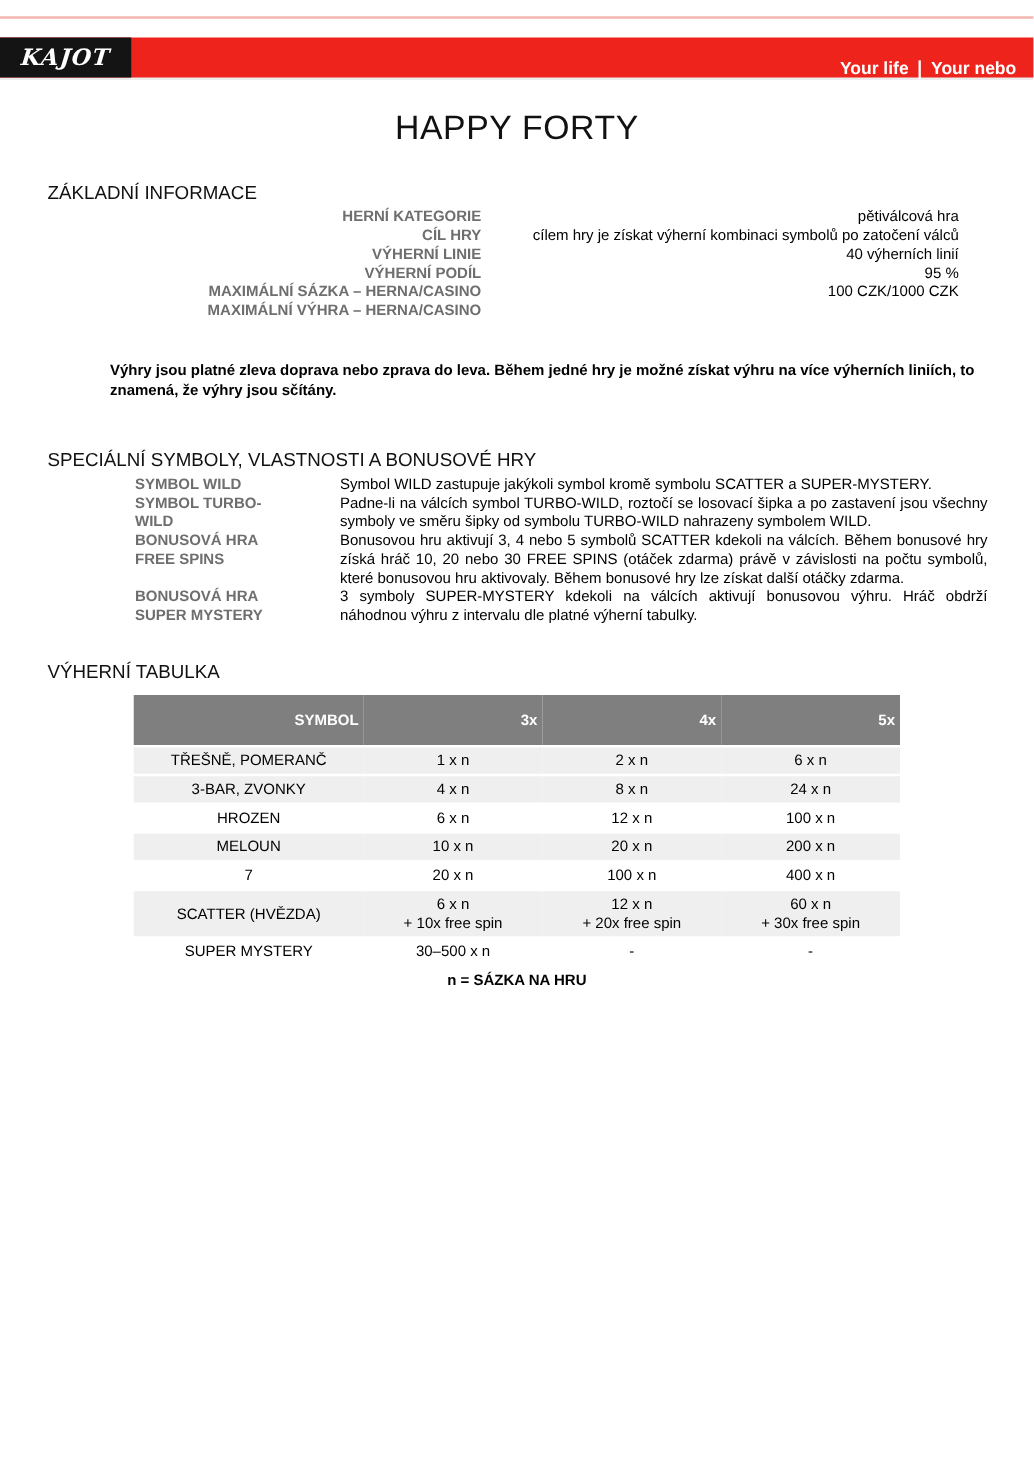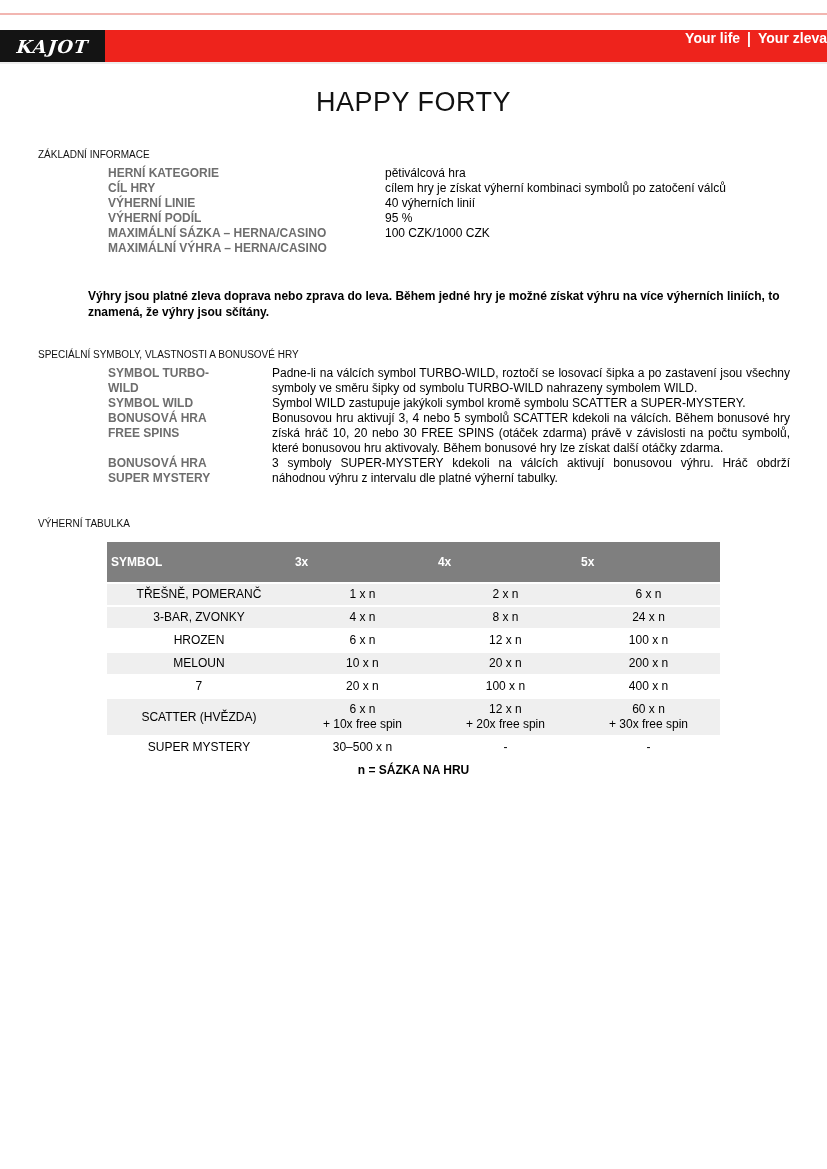--- a/index.html
+++ b/index.html
@@ -49,22 +49,23 @@
     font-family:"DejaVu Serif", serif;
     font-style:italic;
     font-weight:bold;
     font-size:18px;
     letter-spacing:1px;
     transform:skewX(-6deg);
   }
   .tagline{
     margin-left:auto;
     display:flex;
-    align-items:flex-start;
+    align-items:flex-end;
     gap:7px;
+    padding-right:14px;
     color:#fff;
     font-weight:bold;
     font-size:14px;
   }
   .tagline .sep{
     font-weight:bold;
     transform:scaleY(1.15);
   }
   
   h1.title{
@@ -73,30 +74,30 @@
     text-align:center;
     font-size:27px;
     line-height:31px;
     font-weight:normal;
     letter-spacing:0.5px;
     color:#111;
   }
   
   h2.sec-h{
     margin:0 0 0 38px;
-    font-size:10px;
+    font-size:15px;
     line-height:16px;
     font-weight:normal;
     color:#111;
   }
   .sec-basic h2.sec-h{margin-top:29px;}
-  .sec-special h2.sec-h{margin-top:27px;}
+  .sec-special h2.sec-h{margin-top:41px;}
   .sec-paytable h2.sec-h{margin-top:30px;}
   
-  .kv{margin:3px 0 16px 108px;line-height:15px;}
+  .kv{margin:3px 0 16px 108px;line-height:15px;text-align:right;}
   .kv-row{display:flex;}
   .kv-label{
     width:277px;flex:none;
     font-weight:bold;
     color:var(--label_gray);
   }
   .kv-value{width:382px;flex:none;color:#000;}
   
   .note{
     margin:33px 0 0 88px;
@@ -126,21 +127,21 @@
     border-spacing:0 2px;
     table-layout:fixed;
   }
   table.paytable th{
     background:var(--table_header_gray);
     color:#fff;
     font-weight:bold;
     font-size:12px;
     height:31px;
     padding:13px 4px;
-    text-align:left;
+    text-align:right;
   }
   table.paytable td{
     text-align:center;
     padding:3px 20px;
     font-size:12px;
     line-height:15px;
     white-space:pre-line;
   }
   table.paytable tr.stripe td{background:var(--stripe_gray);}
   table.paytable col.c-symbol{width:30%;}
@@ -160,21 +161,21 @@
 
   <div class="topline"></div>
 
   <header class="banner">
     <div class="logo-box">
       <span class="logo-text">KAJOT</span>
     </div>
     <div class="tagline">
       <span>Your life</span>
       <span class="sep">|</span>
-      <span>Your zleva</span>
+      <span>Your nebo</span>
     </div>
   </header>
 
   <h1 class="title">HAPPY FORTY</h1>
 
   <section class="sec-basic">
     <h2 class="sec-h">ZÁKLADNÍ INFORMACE</h2>
     <div class="kv" id="kv-rows">
         <div class="kv-row">
      <div class="kv-label">HERNÍ KATEGORIE</div>
@@ -200,26 +201,26 @@
      <div class="kv-label">MAXIMÁLNÍ VÝHRA – HERNA/CASINO</div>
    </div>
       </div>
     <p class="note">Výhry jsou platné zleva doprava nebo zprava do leva. Během jedné hry je možné získat výhru na více výherních liniích, to znamená, že výhry jsou sčítány.</p>
   </section>
 
   <section class="sec-special">
     <h2 class="sec-h">SPECIÁLNÍ SYMBOLY, VLASTNOSTI A BONUSOVÉ HRY</h2>
     <div class="sp-entries" id="sp-entries">
         <div class="sp-entry">
+     <div class="sp-label">SYMBOL WILD</div>
+     <div class="sp-text">Symbol WILD zastupuje jakýkoli symbol kromě symbolu SCATTER a SUPER-MYSTERY.</div>
+   </div>
+        <div class="sp-entry">
      <div class="sp-label">SYMBOL TURBO-WILD</div>
      <div class="sp-text">Padne-li na válcích symbol TURBO-WILD, roztočí se losovací šipka a po zastavení jsou všechny symboly ve směru šipky od symbolu TURBO-WILD nahrazeny symbolem WILD.</div>
-   </div>
-        <div class="sp-entry">
-     <div class="sp-label">SYMBOL WILD</div>
-     <div class="sp-text">Symbol WILD zastupuje jakýkoli symbol kromě symbolu SCATTER a SUPER-MYSTERY.</div>
    </div>
         <div class="sp-entry">
      <div class="sp-label">BONUSOVÁ HRA FREE SPINS</div>
      <div class="sp-text">Bonusovou hru aktivují 3, 4 nebo 5 symbolů SCATTER kdekoli na válcích. Během bonusové hry získá hráč 10, 20 nebo 30 FREE SPINS (otáček zdarma) právě v závislosti na počtu symbolů, které bonusovou hru aktivovaly. Během bonusové hry lze získat další otáčky zdarma.</div>
    </div>
         <div class="sp-entry">
      <div class="sp-label">BONUSOVÁ HRA SUPER MYSTERY</div>
      <div class="sp-text">3 symboly SUPER-MYSTERY kdekoli na válcích aktivují bonusovou výhru. Hráč obdrží náhodnou výhru z intervalu dle platné výherní tabulky.</div>
    </div>
       </div>

